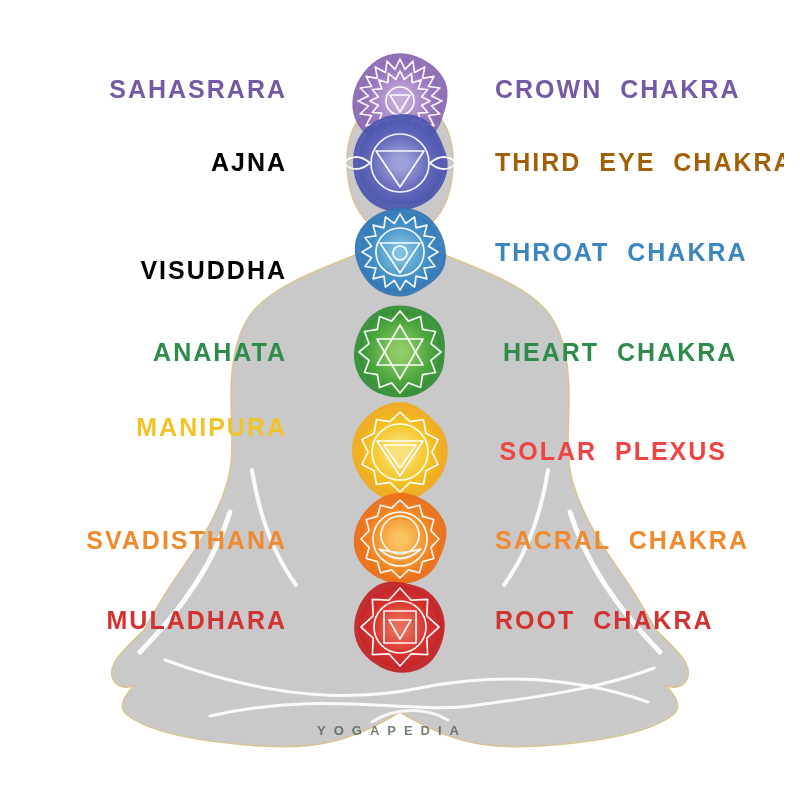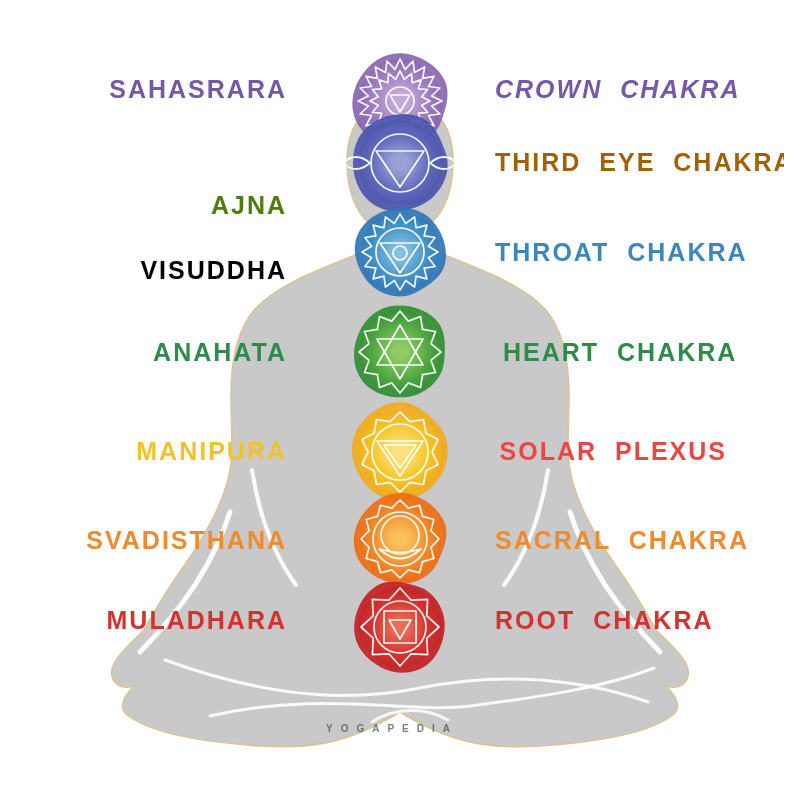--- a/index.html
+++ b/index.html
@@ -10,21 +10,21 @@
   #figure-svg { position:absolute; left:0; top:0; }
   .label {
     position:absolute; font-weight:bold; font-size:25px; line-height:31px;
     letter-spacing:2px; word-spacing:9px; white-space:nowrap;
   }
   .label.left  { right:497px; text-align:right; }
   .label.right { left:495px;  text-align:left; }
   .label.right.two-line { white-space:normal; text-align:right; width:232px; }
   #watermark {
     position:absolute; top:723px; left:50%; transform:translateX(-50%);
-    font-size:10px; font-weight:bold; letter-spacing:8px; opacity:.75;
+    font-size:13px; font-weight:bold; letter-spacing:8px; opacity:.75;
   }
   .sym { stroke:#ffffff; fill:none; stroke-width:1.7; stroke-linejoin:round; opacity:.95; }
   .crease { stroke:#ffffff; fill:none; stroke-linecap:round; }
 </style>
 </head>
 <body>
 
 <div id="stage">
 
   <svg id="figure-svg" width="800" height="800" viewBox="0 0 800 800">
@@ -179,28 +179,28 @@
           <polygon points="0.0,-39.0 11.1,-26.8 27.6,-27.6 26.8,-11.1 39.0,0.0 26.8,11.1 27.6,27.6 11.1,26.8 0.0,39.0 -11.1,26.8 -27.6,27.6 -26.8,11.1 -39.0,0.0 -26.8,-11.1 -27.6,-27.6 -11.1,-26.8"></polygon>
             <circle r="26"></circle>
           <rect x="-16" y="-16" width="32" height="32"></rect>
           <polygon points="-11,-7 11,-7 0,12"></polygon>
         </g>
       </g>
     </g>
   </svg>
 
   <div class="label left" style="top: 74px; color: rgb(117, 89, 166);">SAHASRARA</div>
-  <div class="label left" style="top: 147px; color: #4d7c0f; margin-top: 43px;">AJNA</div>
+  <div class="label left" style="top: 147px; color: #000000;">AJNA</div>
   <div class="label left" style="top: 255px; color: #000000;">VISUDDHA</div>
   <div class="label left" style="top: 337px; color: rgb(46, 139, 74); margin-left: 12px;">ANAHATA</div>
-  <div class="label left" style="top: 436px; color: rgb(242, 195, 40);">MANIPURA</div>
+  <div class="label left" style="top: 412px; color: rgb(242, 195, 40);">MANIPURA</div>
   <div class="label left" style="top: 525px; color: rgb(240, 138, 45); margin-left: 40px;">SVADISTHANA</div>
   <div class="label left" style="top: 605px; color: rgb(211, 51, 48);">MULADHARA</div>
 
-  <div class="label right" style="top: 74px; color: rgb(117, 89, 166); font-style: italic;">CROWN CHAKRA</div>
+  <div class="label right" style="top: 74px; color: rgb(117, 89, 166);">CROWN CHAKRA</div>
   <div class="label right" style="top: 147px; color: #a16207;">THIRD EYE CHAKRA</div>
   <div class="label right" style="top: 237px; color: rgb(61, 135, 192);">THROAT CHAKRA</div>
   <div class="label right" style="top: 337px; color: rgb(46, 139, 74); margin-left: 8px;">HEART CHAKRA</div>
   <div class="label right two-line" style="top: 436px; color: #ef4444;">
     <span>SOLAR PLEXUS</span><br>
   </div>
   <div class="label right" style="top: 605px; color: rgb(211, 51, 48);">ROOT CHAKRA</div>
   <div class="label right" style="top: 525px; color: rgb(240, 138, 45);">SACRAL CHAKRA</div>
 
   <div id="watermark" style="color: rgb(70, 88, 78);">YOGAPEDIA</div>

